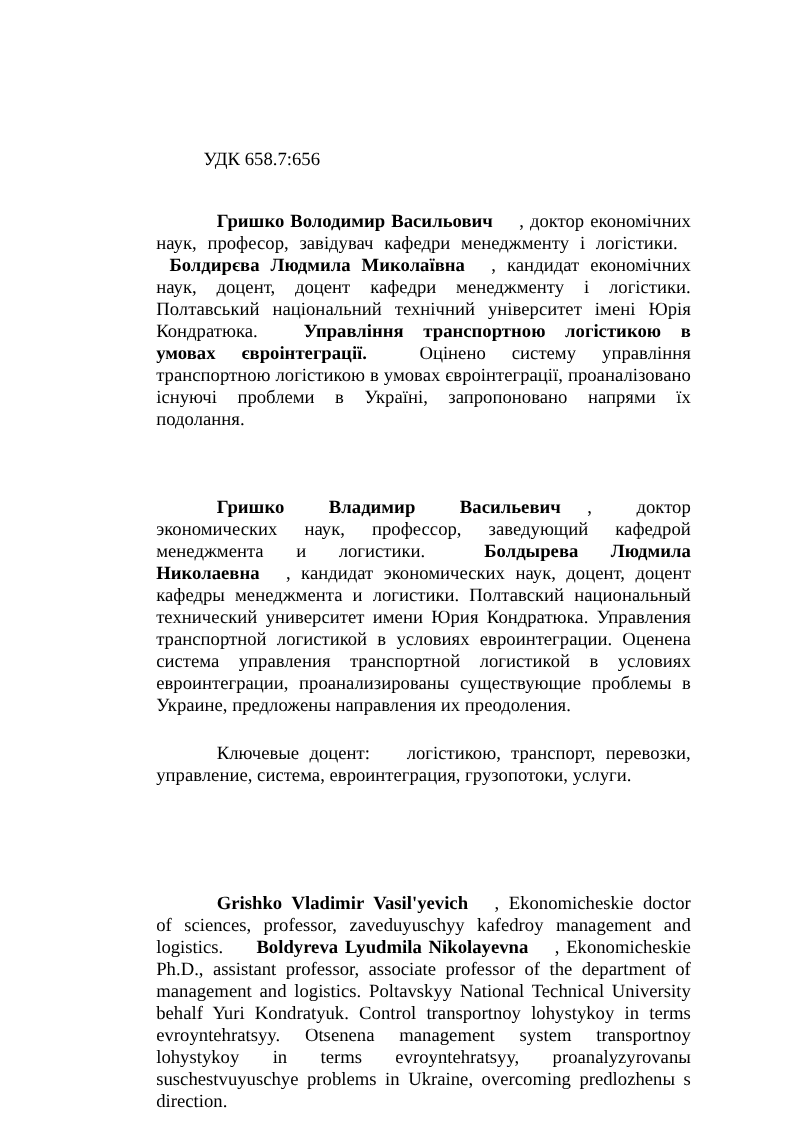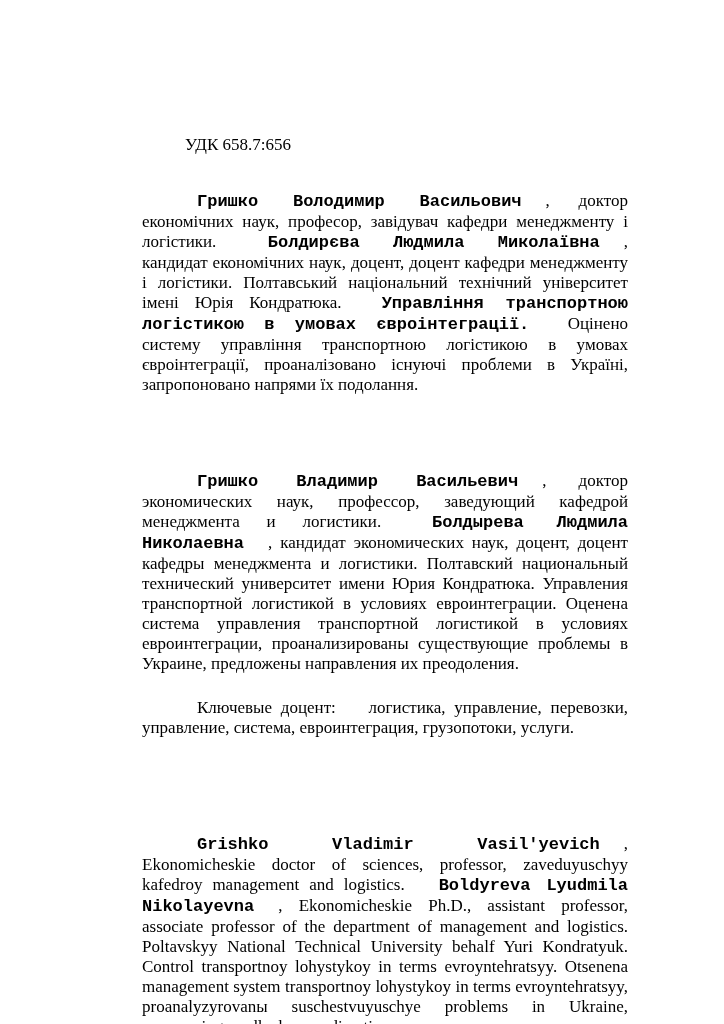--- a/index.html
+++ b/index.html
@@ -23,40 +23,40 @@
     width: 558px;
   }
   .para {
     font-size: 17px;
     line-height: 20px;
     text-align: justify;
     text-indent: 43px;
     color: var(--text-color, #000000);
   }
   .udc-line { text-align: left; }
-  .gap-one-line { margin-top: 28px; }
+  .gap-one-line { margin-top: 12px; }
   .gap-two-lines { margin-top: 48px; }
-  strong { font-weight: bold; font-family: Liberation Mono, monospace; }
+  strong { font-weight: bold; }
   .bold-italic { font-weight: bold; font-style: italic; }
 </style>
 </head>
 <body>
 
 <div class="page">
   <main class="content">
 
     <p class="para udc-line"><span>УДК 658.7:656</span></p>
 
     <section>
       <p class="para"><strong>Гришко Володимир Васильович</strong><span>, доктор економічних наук, професор, завідувач кафедри менеджменту і логістики. </span><strong>Болдирєва Людмила Миколаївна</strong><span>, кандидат економічних наук, доцент, доцент кафедри менеджменту і логістики. Полтавський національний технічний університет імені Юрія Кондратюка. </span><strong>Управління транспортною логістикою в умовах євроінтеграції.</strong><span> Оцінено систему управління транспортною логістикою в умовах євроінтеграції, проаналізовано існуючі проблеми в Україні, запропоновано напрями їх подолання.</span></p>
     </section>
 
     <section class="gap-one-line">
       <p class="para"><strong>Гришко Владимир Васильевич</strong><span>, доктор экономических наук, профессор, заведующий кафедрой менеджмента и логистики. </span><strong>Болдырева Людмила Николаевна</strong><span>, кандидат экономических наук, доцент, доцент кафедры менеджмента и логистики. Полтавский национальный технический университет имени Юрия Кондратюка. Управления транспортной логистикой в условиях евроинтеграции. Оценена система управления транспортной логистикой в условиях евроинтеграции, проанализированы существующие проблемы в Украине, предложены направления их преодоления.</span></p>
-      <p class="para"><span>Ключевые доцент:</span><span> логистика, управление, перевозки, управление, система, евроинтеграция, грузопотоки, услуги.</span></p>
+      <p class="para"><span>Ключевые доцент:</span><span> логістикою, транспорт, перевозки, управление, система, евроинтеграция, грузопотоки, услуги.</span></p>
     </section>
 
     <section class="gap-two-lines">
       <p class="para"><strong>Grishko Vladimir Vasil'yevich</strong><span>, Ekonomicheskie doctor of sciences, professor, zaveduyuschyy kafedroy management and logistics. </span><strong>Boldyreva Lyudmila Nikolayevna</strong><span>, Ekonomicheskie Ph.D., assistant professor, associate professor of the department of management and logistics. Poltavskyy National Technical University behalf Yuri Kondratyuk. Control transportnoy lohystykoy in terms evroyntehratsyy. Otsenena management system transportnoy lohystykoy in terms evroyntehratsyy, proanalyzyrovanы suschestvuyuschye problems in Ukraine, overcoming predlozhenы s direction.</span></p>
     </section>
 
   </main>
 </div>
 
 </body></html>

